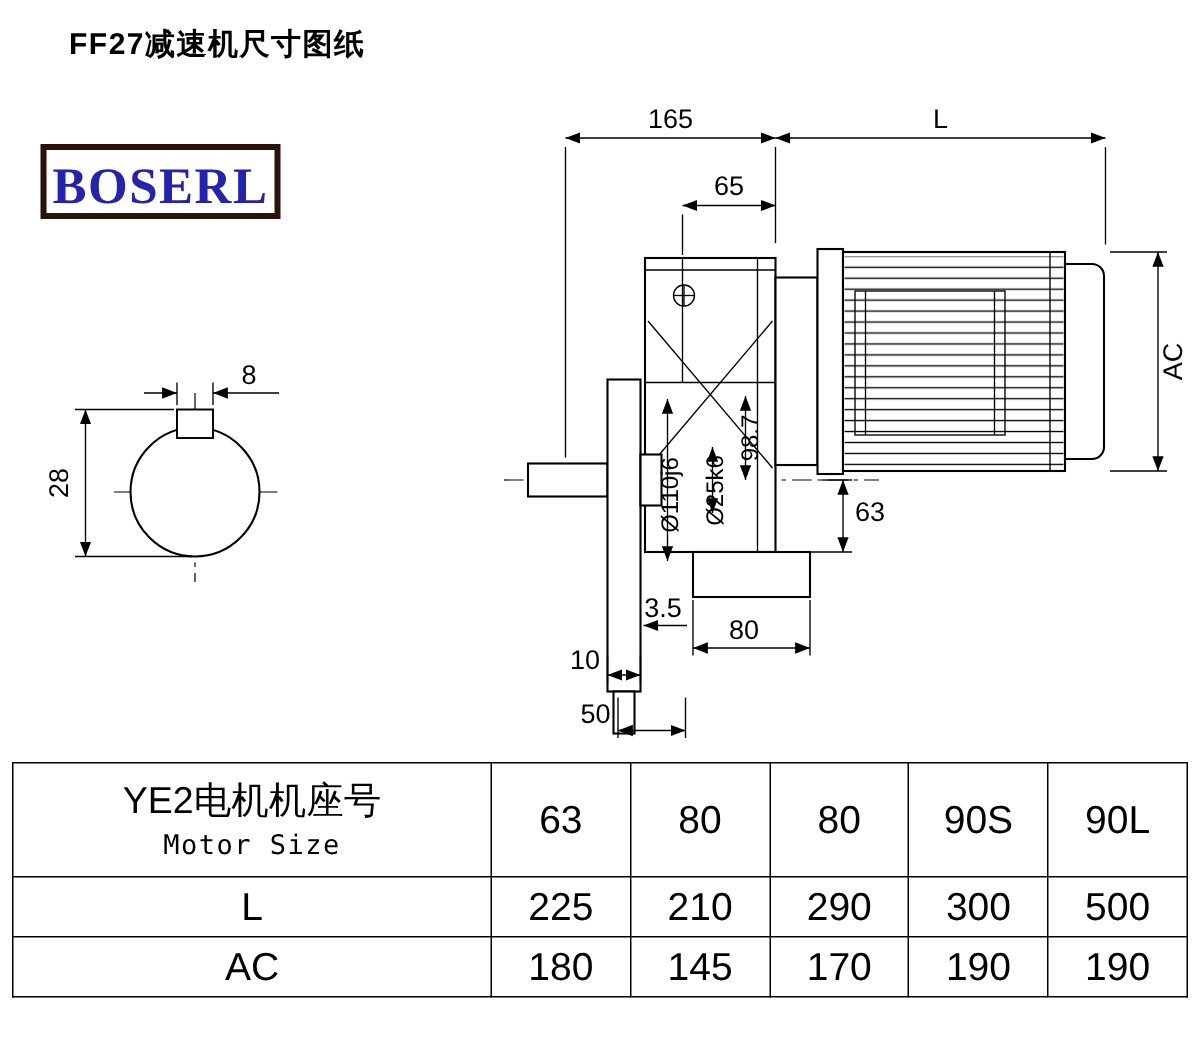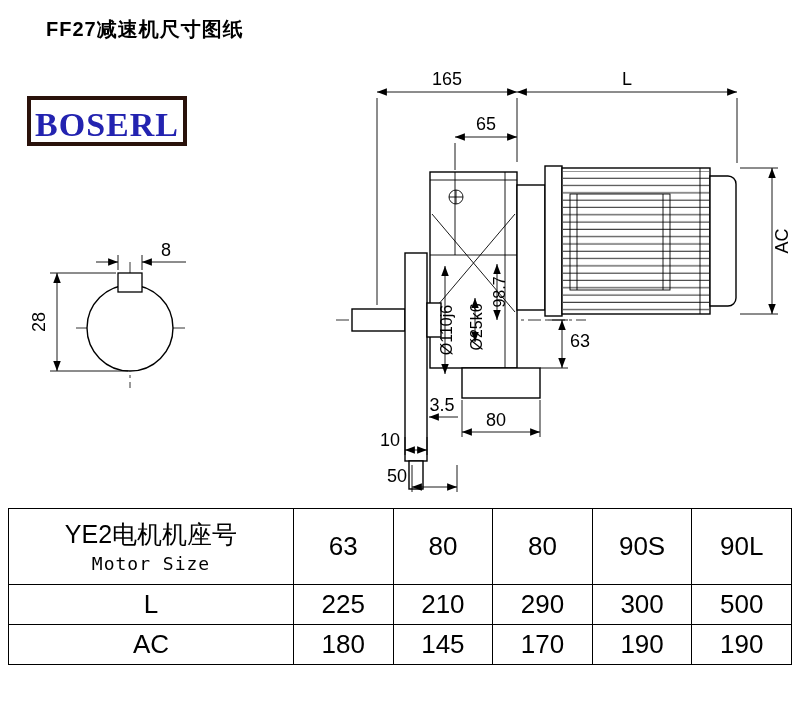--- a/index.html
+++ b/index.html
@@ -13,21 +13,21 @@
   svg.drawing{position:absolute;left:0;top:0}
   .part{fill:#fff;stroke:#000;stroke-width:1.4}
   .thin{stroke:#000;stroke-width:0.9;fill:none}
   .dim{stroke:#000;stroke-width:0.9;fill:none}
   .cl{stroke:#000;stroke-width:0.8;fill:none;stroke-dasharray:13 4 3 4}
   text.d{font-family:"Liberation Sans",sans-serif;font-size:18px;fill:#000}
   text.dr{font-family:"Liberation Sans",sans-serif;font-size:16px;fill:#000}
   .dim-table{position:absolute;left:8px;top:508px;width:784px;border-collapse:collapse;table-layout:fixed;background:#fff}
   .dim-table td{border:1px solid #000;text-align:center;vertical-align:middle;font-size:26px;height:40px;padding:0}
   .dim-table tr.hdr td{height:76px}
-  .dim-table td.c1{width:285px}
+  .dim-table td.c1{width:319px}
   .hdr-cn{font-size:25px;line-height:1.4}
   .hdr-en{font-family:"DejaVu Sans Mono",monospace;font-size:18px;letter-spacing:1px;line-height:1.3}
 </style>
 </head>
 <body>
 
 <div class="page">
 
   <svg class="drawing" width="800" height="708" viewBox="0 0 800 708" xmlns="http://www.w3.org/2000/svg">
     <defs>

